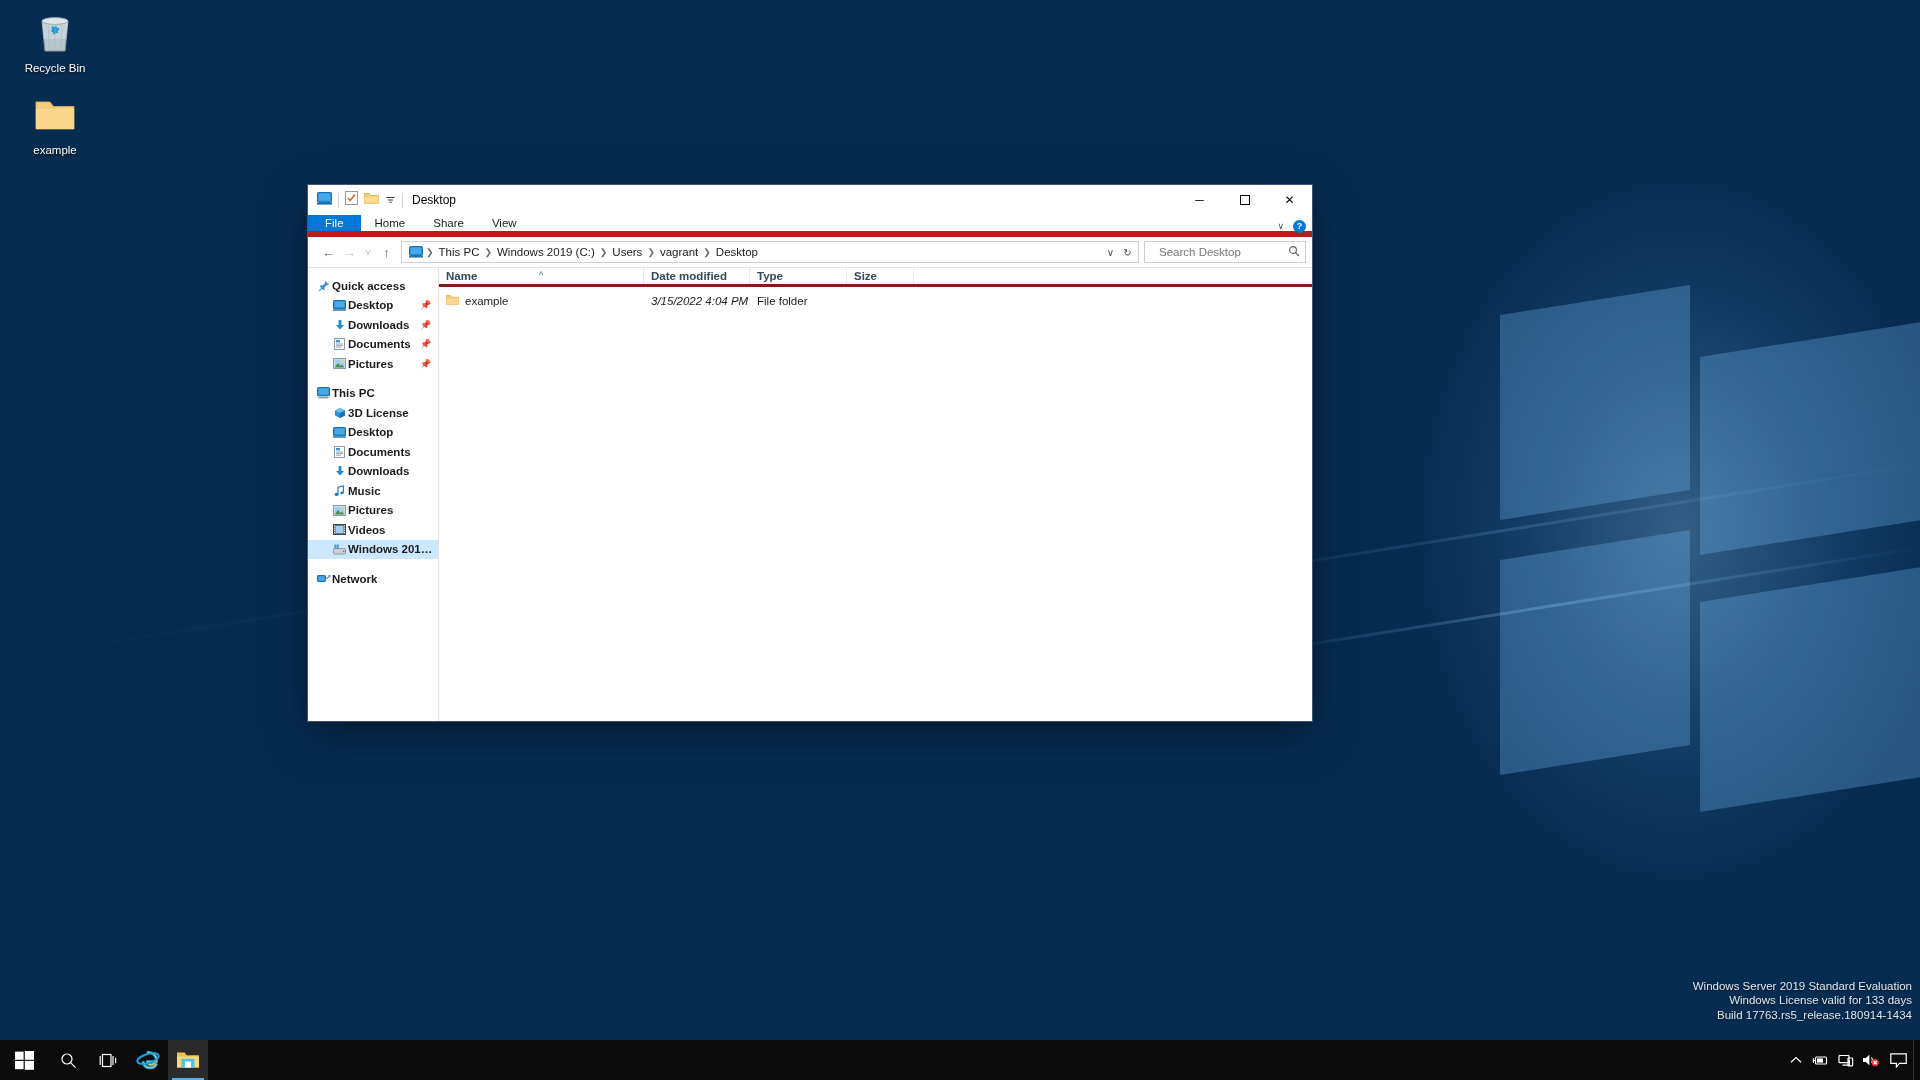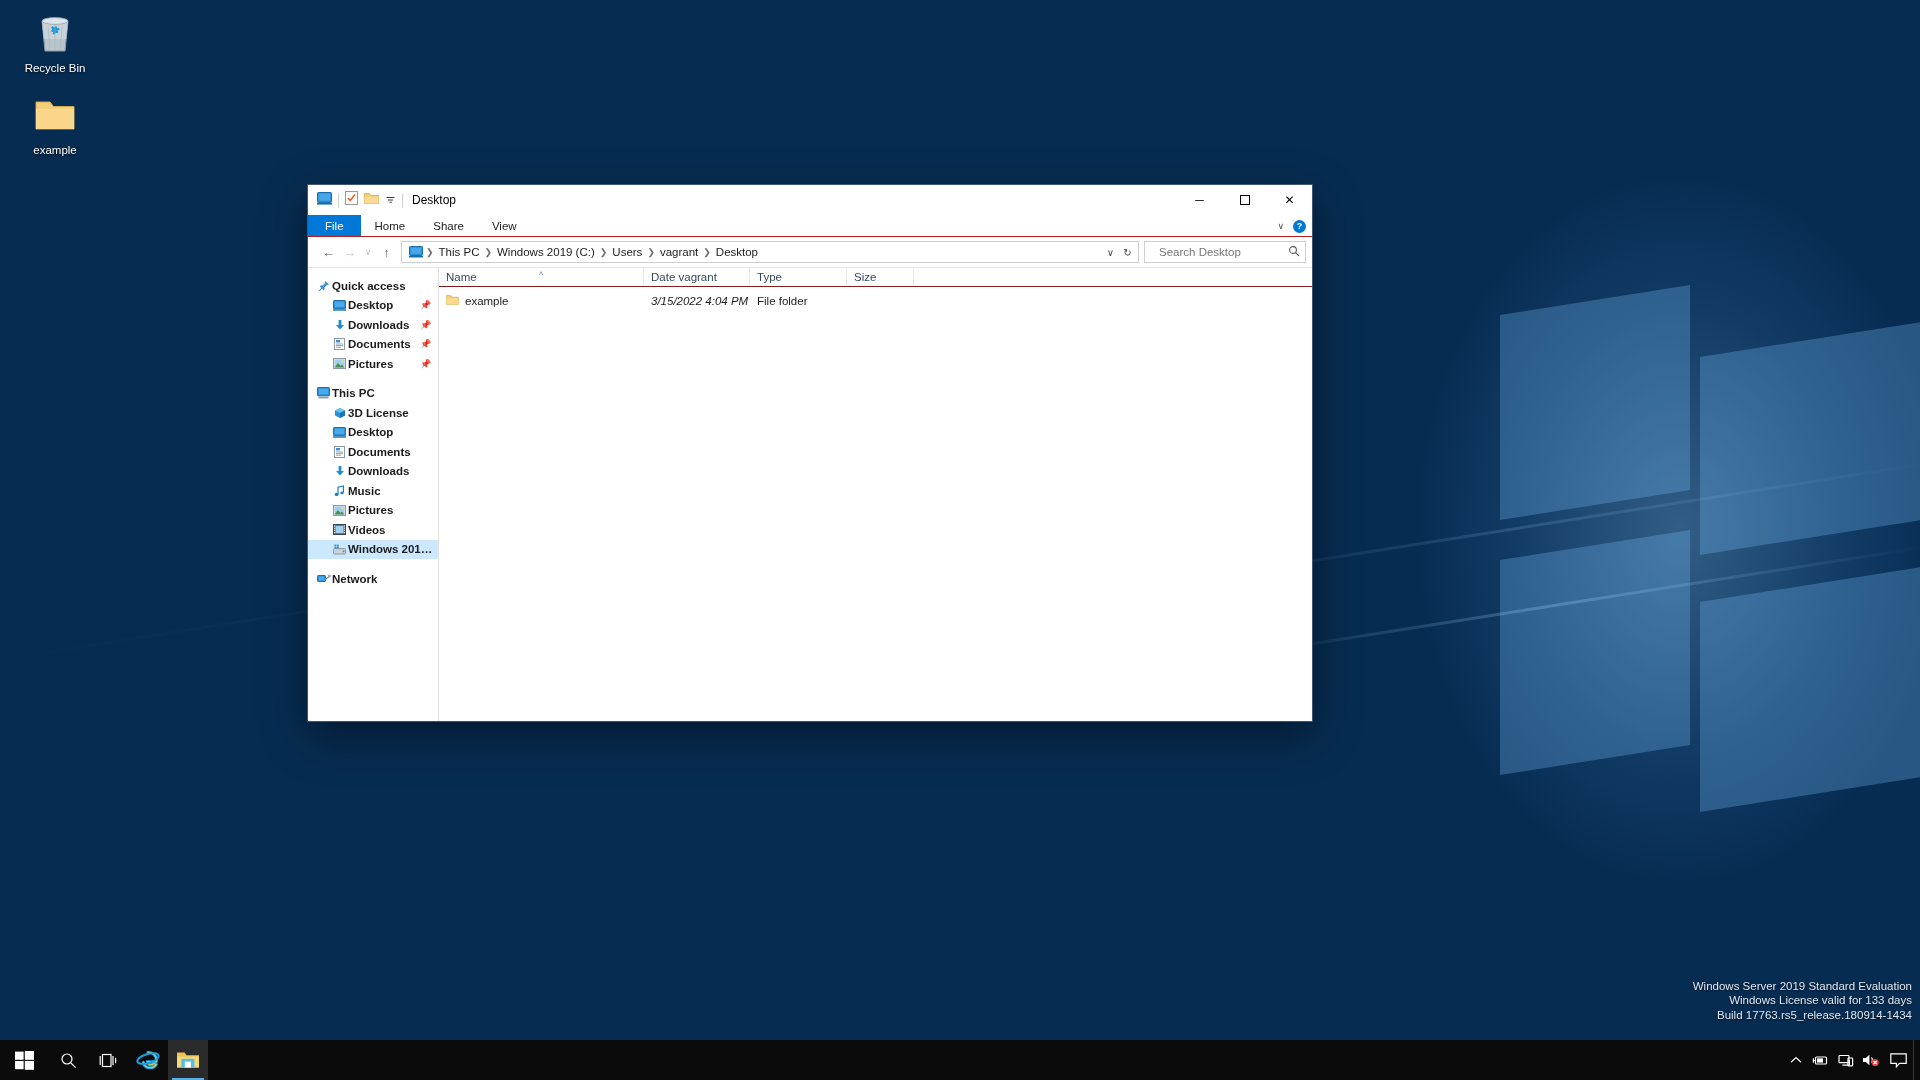--- a/index.html
+++ b/index.html
@@ -64,21 +64,21 @@
   .qat .sep { width:1px; height:15px; background:#d2d2d2; }
   .win-title { font-size:12px; color:#000; margin-left:9px; }
   .winctl { position:absolute; right:0; top:0; height:30px; display:flex; }
   .winctl div {
     width:45px; height:30px; display:flex; align-items:center; justify-content:center;
     font-size:12px; color:#000;
   }
 
   
   .ribbon { height:22px; background:#fff; display:flex; align-items:stretch; position:relative; flex:0 0 22px;
-            border-bottom:1px solid #b91c1c; }
+            border-bottom:6px solid #b91c1c; }
   .rtab { padding:0 14px; font-size:11.5px; color:#1a1a1a; display:flex; align-items:center; cursor:default; }
   .rtab.file { background:#0078d7; color:#fff; padding:0 17px; }
   .ribbon-right { position:absolute; right:6px; top:0; height:22px; display:flex; align-items:center; gap:9px; }
   .help-btn {
     width:13px; height:13px; border-radius:50%; background:#0078d7; color:#fff;
     font-size:9px; font-weight:bold; display:flex; align-items:center; justify-content:center;
   }
 
   
   .addrrow { height:26px; display:flex; align-items:center; gap:0; padding:0 6px 0 10px; background:#fff; flex:0 0 30px; }
@@ -117,21 +117,21 @@
   .nav-item.sel { background:#cce8ff; }
   .nav-item .ico { width:17px; display:flex; align-items:center; justify-content:center; flex:0 0 17px; }
   .nav-item .lbl { overflow:hidden; text-overflow:ellipsis;font-weight:bold; }
   .nav-item .pin { position:absolute; right:6px; font-size:9px; color:#9a9a9a; }
   .lvl0 { padding-left:7px; }
   .lvl1 { padding-left:23px; }
   .nav-gap { height:10px; }
 
   
   .listpane { flex:1; background:#fff; display:flex; flex-direction:column; min-width:0; }
-  .colhdr { height:19px; display:flex; align-items:stretch; border-bottom:1px solid #7f1d1d; flex:0 0 19px; position:relative; }
+  .colhdr { height:19px; display:flex; align-items:stretch; border-bottom:3px solid #7f1d1d; flex:0 0 19px; position:relative;font-weight:bold; }
   .col {
     font-size:11.5px; color:#34495c; display:flex; align-items:center; padding-left:7px;
     border-right:1px solid #e9e9e9; position:relative; white-space:nowrap;
   }
   .col.c-name { width:205px; flex:0 0 205px; }
   .col.c-date { width:106px; flex:0 0 106px; }
   .col.c-type { width:97px; flex:0 0 97px; }
   .col.c-size { width:67px; flex:0 0 67px; }
   .sortcaret { position:absolute; left:50%; top:1px; transform:translateX(-50%); font-size:8px; color:#6a8aa8; }
   .rows { flex:1; overflow:hidden; padding-top:4px; }
@@ -502,21 +502,21 @@
 
     </div>
 
     <div class="listpane">
       <div class="colhdr">
         <div class="col c-name">
           <span>Name</span>
           <span class="sortcaret">˄</span>
         </div>
         <div class="col c-date">
-          <span>Date vagrant</span>
+          <span>Date modified</span>
         </div>
         <div class="col c-type">
           <span>Type</span>
         </div>
         <div class="col c-size">
           <span>Size</span>
         </div>
       </div>
 
       <div class="rows">

